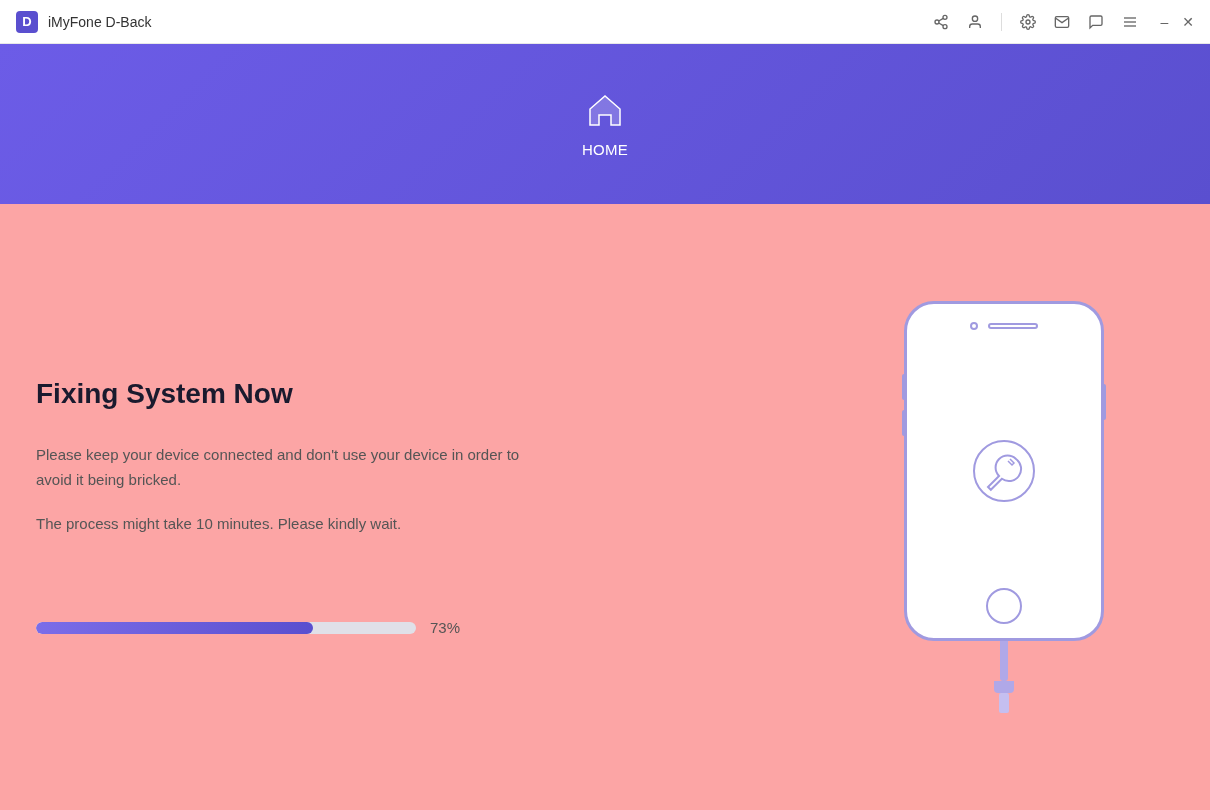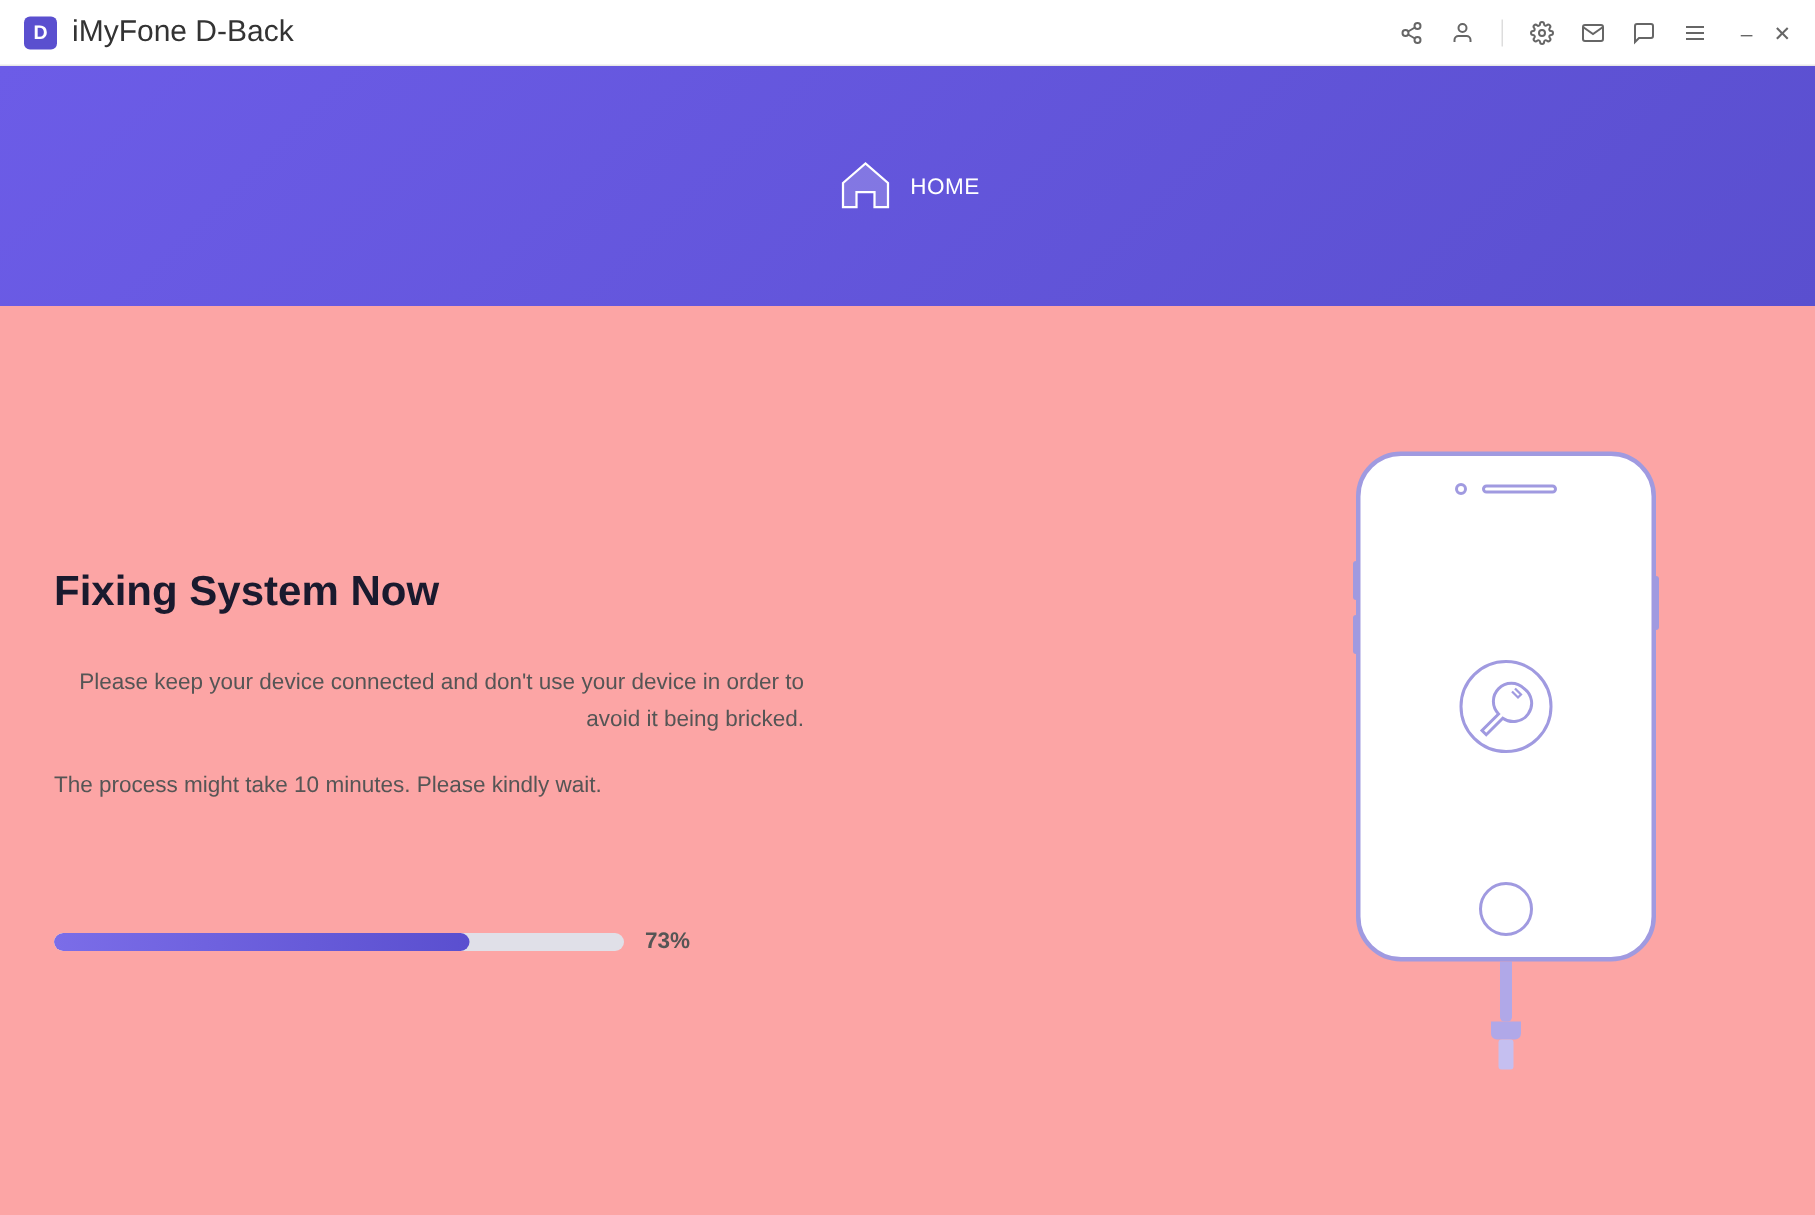--- a/index.html
+++ b/index.html
@@ -35,21 +35,21 @@
       background: #5a4fcf;
       border-radius: 4px;
       display: flex;
       align-items: center;
       justify-content: center;
       color: white;
       font-weight: bold;
       font-size: 13px;
     }
     .app-title {
-      font-size: 20px;
+      font-size: 14px;
       color: #333;
       font-weight: 500;
     }
     .title-bar-right {
       display: flex;
       align-items: center;
       gap: 18px;
     }
     .title-icon {
       color: #666;
@@ -77,21 +77,21 @@
     
     .nav-bar {
       height: 160px;
       background: linear-gradient(135deg, #6c5ce7, #5a4fcf);
       display: flex;
       flex-shrink: 0;
     }
     .nav-item {
       flex: 1;
       display: flex;
-      flex-direction: row;
+      flex-direction: column;
       align-items: center;
       justify-content: center;
       gap: 10px;
       cursor: pointer;
       position: relative;
       border-right: 1px solid rgba(255,255,255,0.15);
     }
     .nav-item:last-child {
       border-right: none;
     }
@@ -148,21 +148,20 @@
       font-weight: 700;
       color: #1a1a2e;
       margin-bottom: 32px;
     }
     .fixing-desc {
       font-size: 15px;
       color: #555;
       line-height: 1.7;
       margin-bottom: 18px;
       max-width: 500px;
-      text-align: right;
     }
     .fixing-note {
       font-size: 15px;
       color: #555;
       line-height: 1.7;
       margin-bottom: 83px;
       max-width: 500px;
     }
 
     
@@ -180,21 +179,21 @@
     }
     .progress-bar-fill {
       height: 100%;
       background: linear-gradient(90deg, #7b6de8, #5a4fcf);
       border-radius: 6px;
       transition: width 0.3s;
     }
     .progress-pct {
       font-size: 15px;
       color: #555;
-      font-weight: 700;
+      font-weight: 400;
     }
 
     
     .content-right {
       display: flex;
       align-items: center;
       justify-content: center;
       width: 340px;
       flex-shrink: 0;
     }

